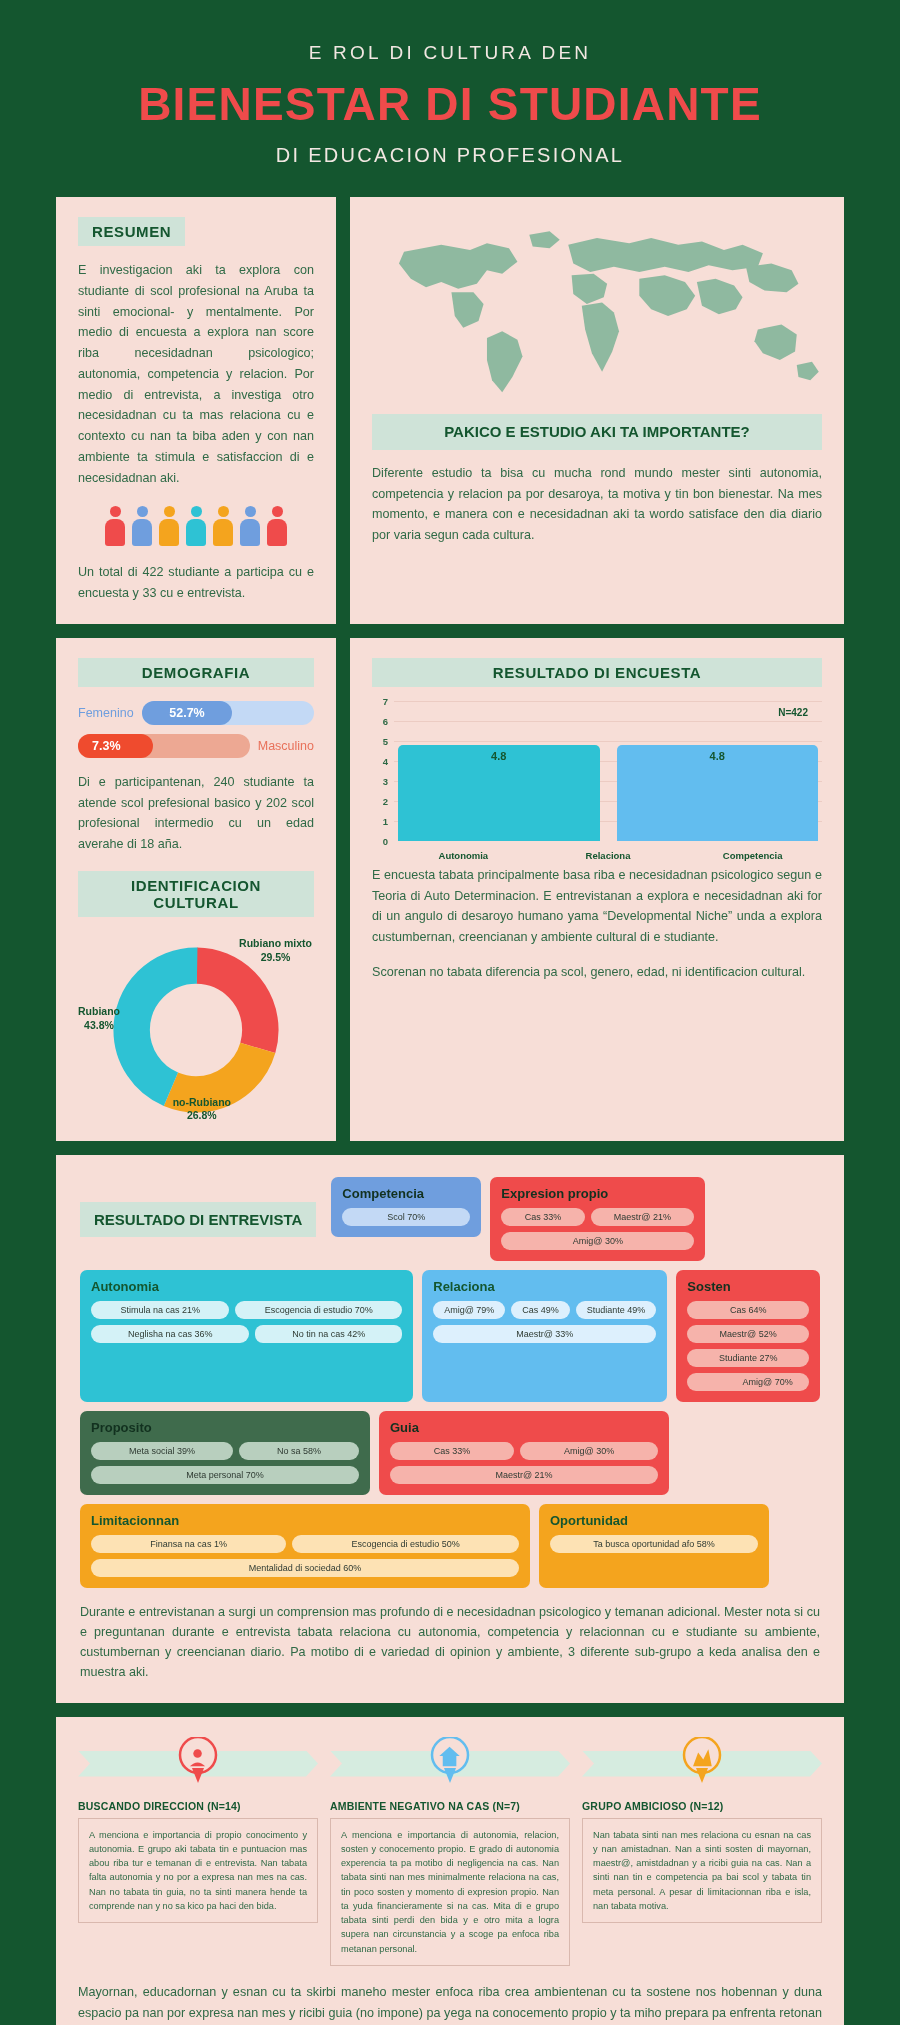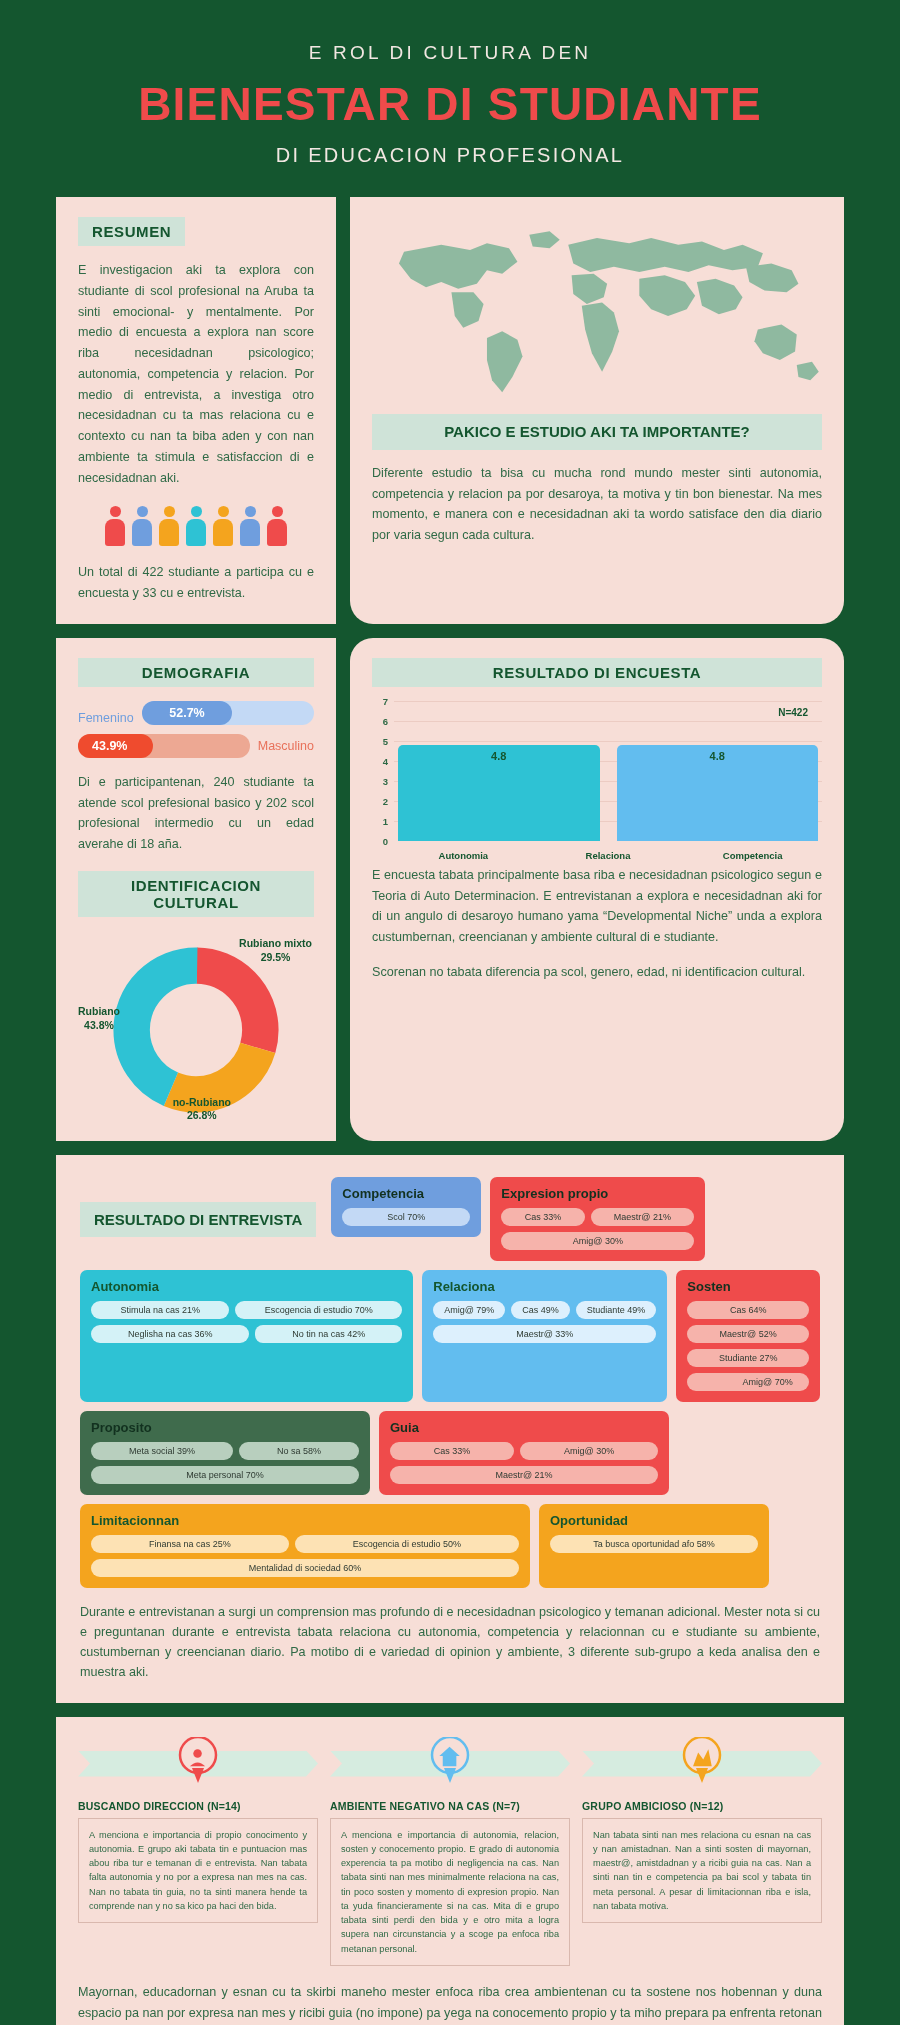--- a/index.html
+++ b/index.html
@@ -35,42 +35,42 @@
     padding: 6px 14px; margin-bottom: 14px;
   }
   .pill-head.center { display: block; text-align: center; }
   .body-text {
     font-size: 12.6px; line-height: 1.65; color: #2f6a46; text-align: justify;
   }
   .body-text + .body-text { margin-top: 10px; }
 
   
   .col-left { width: 280px; flex: 0 0 280px; }
-  .col-right { flex: 1; border-radius: 23px; }
+  .col-right { flex: 1; }
 
   .people { display: flex; justify-content: center; gap: 7px; margin: 18px 0 16px; }
   .person { width: 20px; }
   .person .head { width: 11px; height: 11px; border-radius: 50%; margin: 0 auto 2px; }
   .person .body { width: 20px; height: 27px; border-radius: 8px 8px 3px 3px; }
 
   
   .map-card { background: #f7ded7; padding: 0; display: flex; flex-direction: column; }
   .map-wrap { background: #f7ded7; padding: 14px 10px 4px; }
   .map-wrap svg { display: block; width: 100%; height: auto; }
   .why-card { background: #f7ded7; padding: 4px 22px 20px; }
   .why-head {
     display: block; background: #cfe3d8; color: #14562f; text-align: center;
     font-weight: bold; font-size: 15px; padding: 8px 10px; margin-bottom: 13px;
     line-height: 1.35;
   }
 
   
   .gender { margin: 6px 0 14px; }
   .gbar-row { display: flex; align-items: center; margin-bottom: 9px; }
-  .gbar-row.fem { justify-content: flex-start; align-items: flex-end; }
+  .gbar-row.fem { justify-content: flex-start; }
   .glabel { font-size: 12.5px; font-weight: 500; }
   .glabel.fem { color: #6f9ede; margin-right: 8px; }
   .glabel.mas { color: #e8715a; margin-left: 8px; }
   .track { height: 24px; border-radius: 12px; position: relative; flex: 1; }
   .track.fem { background: #c3d9f5; }
   .track.mas { background: #eda893; }
   .fill {
     position: absolute; left: 0; top: 0; height: 100%; border-radius: 12px;
     display: flex; align-items: center; color: #fff; font-weight: bold; font-size: 12.5px;
   }
@@ -207,21 +207,21 @@
 
       <div class="gender">
         <div class="gbar-row fem">
           <span class="glabel fem">Femenino</span>
           <div class="track fem">
             <div class="fill fem" id="fem-fill" style="width: 52.7%;">52.7%</div>
           </div>
         </div>
         <div class="gbar-row">
           <div class="track mas">
-            <div class="fill mas" id="mas-fill" style="width: 43.9%;">43.9%</div>
+            <div class="fill mas" id="mas-fill" style="width: 43.9%;">7.3%</div>
           </div>
           <span class="glabel mas">Masculino</span>
         </div>
       </div>
 
       <div class="body-text">Di e participantenan, 240 studiante ta atende scol prefesional basico y 202 scol profesional intermedio cu un edad averahe di 18 aña.</div>
 
       <div class="pill-head center" style="margin-top:16px">IDENTIFICACION CULTURAL</div>
 
       <div class="donut-wrap">
@@ -353,21 +353,21 @@
                 <div class="chip" style="background: rgb(246, 179, 171);">Cas 33%</div>
                 <div class="chip" style="background: rgb(246, 179, 171);">Amig@ 30%</div>
                 <div class="chip wide" style="background: rgb(246, 179, 171); flex-basis: 60%; margin: 0px auto;">Maestr@ 21%</div>
               </div>
             </div>
           </div>
           <div style="display: flex; gap: 9px; margin-bottom: 9px; align-items: stretch;">
             <div class="grp" style="background: rgb(244, 164, 30); width: 450px;">
               <div class="gtitle">Limitacionnan</div>
               <div class="chips">
-                <div class="chip" style="background: rgb(253, 226, 180);">Finansa na cas 25%</div>
+                <div class="chip" style="background: rgb(253, 226, 180);">Finansa na cas 1%</div>
                 <div class="chip" style="background: rgb(253, 226, 180);">Escogencia di estudio 50%</div>
                 <div class="chip wide" style="background: rgb(253, 226, 180); flex-basis: 60%; margin: 0px auto;">Mentalidad di sociedad 60%</div>
               </div>
             </div>
             <div class="grp" style="background: rgb(244, 164, 30); width: 230px;">
               <div class="gtitle">Oportunidad</div>
               <div class="chips">
                 <div class="chip" style="background: rgb(253, 226, 180);">Ta busca oportunidad afo 58%</div>
               </div>
             </div>

